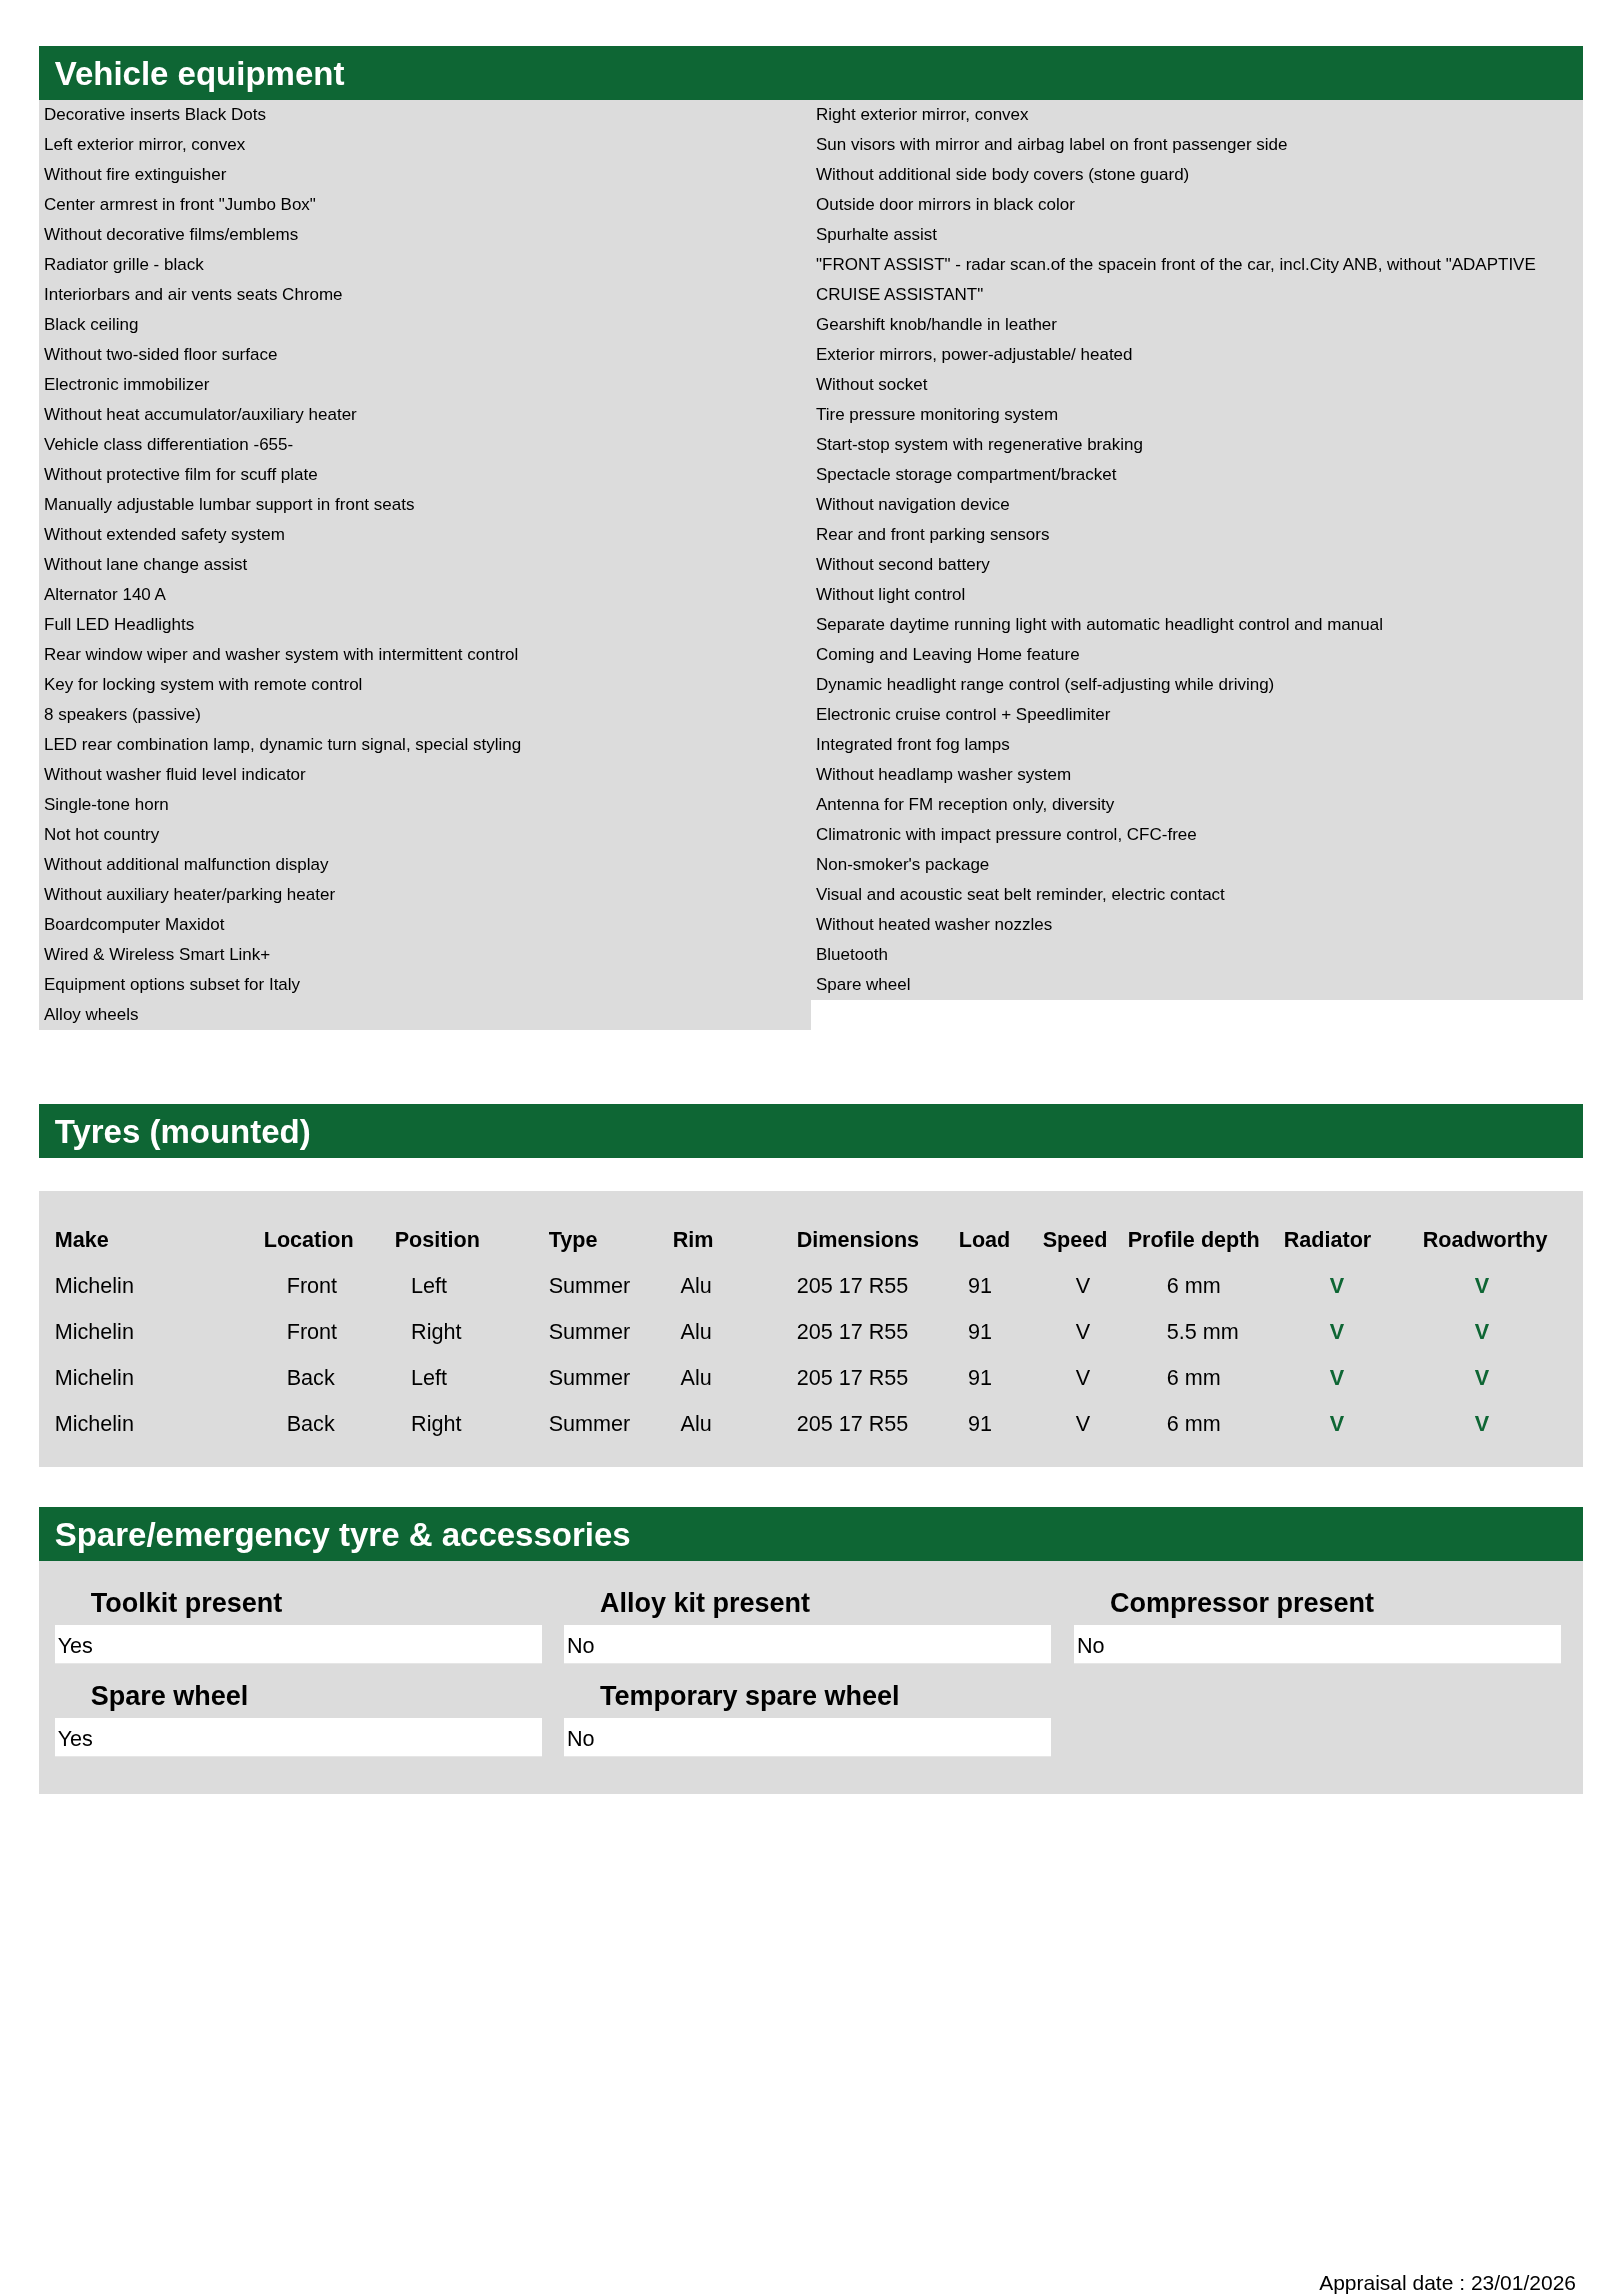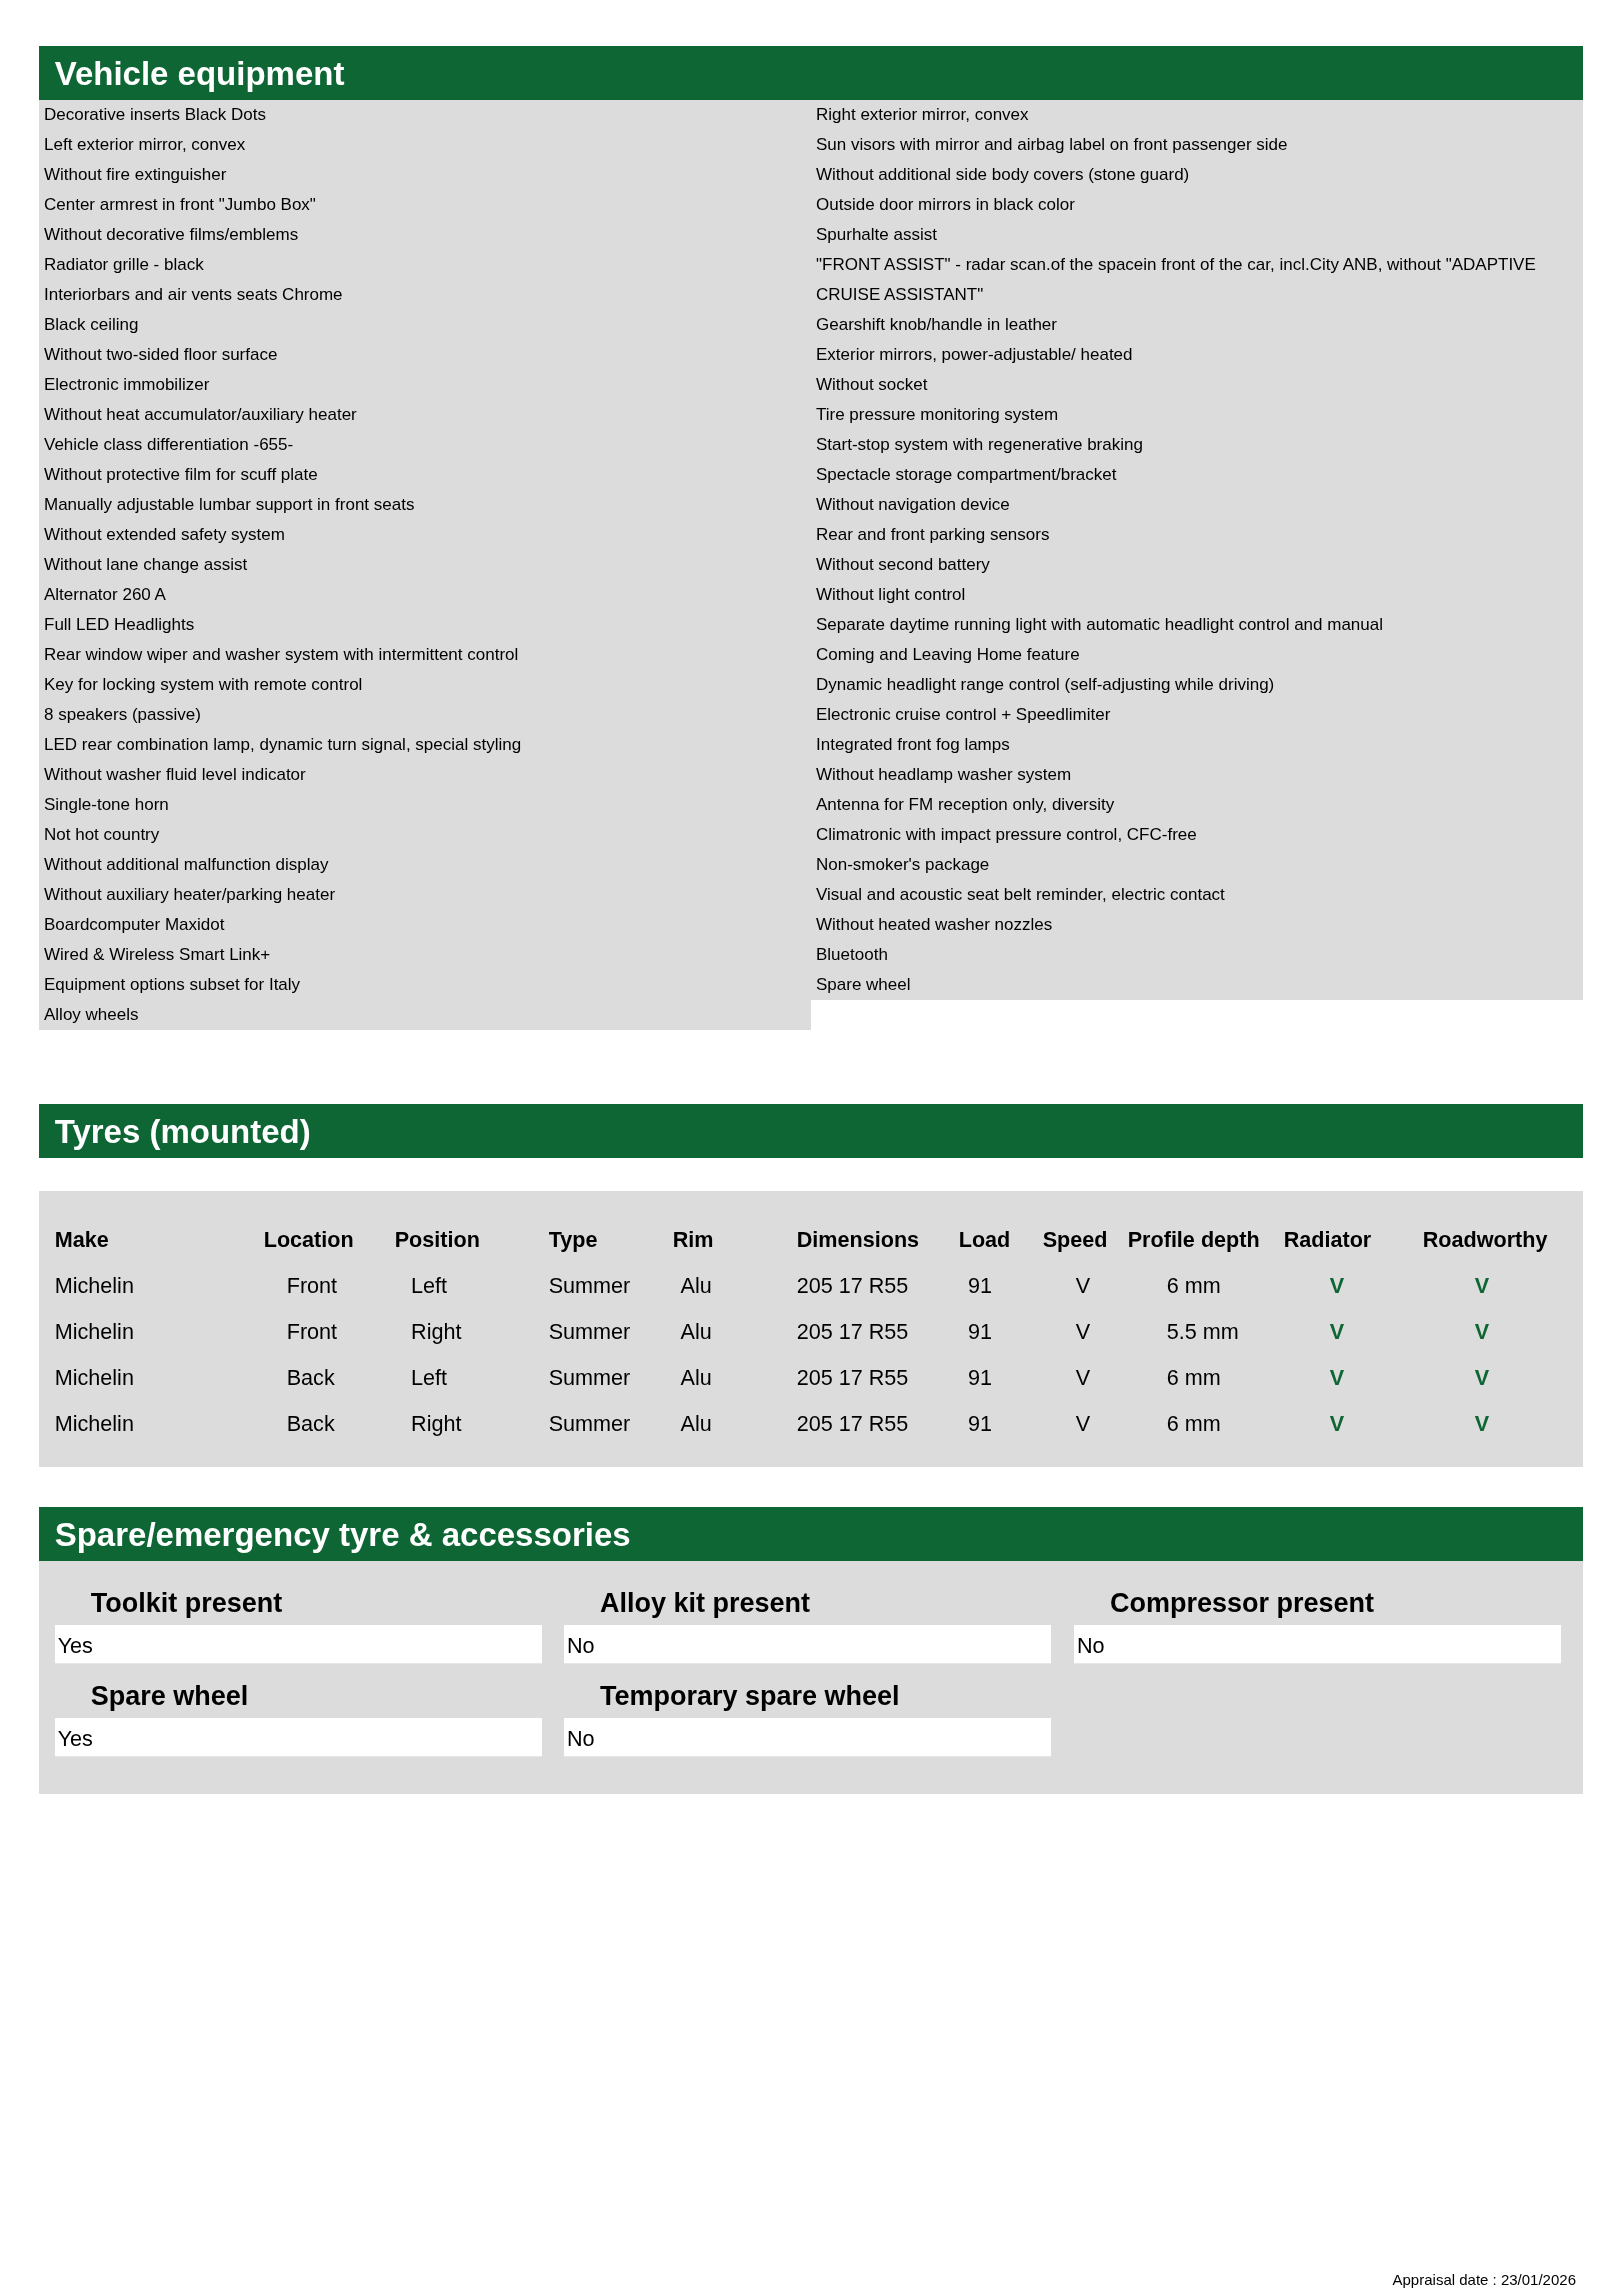--- a/index.html
+++ b/index.html
@@ -37,21 +37,21 @@
     #spare { top: 1507px; }
     .spare-body { background: #dcdcdc; height: 233px; position: relative; }
     .field { position: absolute; width: 487px; }
     .field-label { font-size: 27px; font-weight: bold; height: 33px; line-height: 33px; margin-left: 36px; }
     .field-value {
       background: #fff; height: 39px; line-height: 41px; font-size: 21.6px;
       padding-left: 3px; margin-top: 5.2px; box-sizing: border-box;
       border-bottom: 1.3px solid #e6e6e6;
     }
     .footer {
-      position: absolute; right: 47px; top: 2271px; font-size: 15px;
+      position: absolute; right: 47px; top: 2271px; font-size: 21px;
     }
   </style>
 </head>
 <body>
 
 <div class="section" id="equip">
   <div class="sec-header">Vehicle equipment</div>
   <div class="equip-body">
     <div class="equip-col left">
       <div class="equip-item">Decorative inserts Black Dots</div>
@@ -63,21 +63,21 @@
       <div class="equip-item">Interiorbars and air vents seats Chrome</div>
       <div class="equip-item">Black ceiling</div>
       <div class="equip-item">Without two-sided floor surface</div>
       <div class="equip-item">Electronic immobilizer</div>
       <div class="equip-item">Without heat accumulator/auxiliary heater</div>
       <div class="equip-item">Vehicle class differentiation -655-</div>
       <div class="equip-item">Without protective film for scuff plate</div>
       <div class="equip-item">Manually adjustable lumbar support in front seats</div>
       <div class="equip-item">Without extended safety system</div>
       <div class="equip-item">Without lane change assist</div>
-      <div class="equip-item">Alternator 260 A</div>
+      <div class="equip-item">Alternator 140 A</div>
       <div class="equip-item">Full LED Headlights</div>
       <div class="equip-item">Rear window wiper and washer system with intermittent control</div>
       <div class="equip-item">Key for locking system with remote control</div>
       <div class="equip-item">8 speakers (passive)</div>
       <div class="equip-item">LED rear combination lamp, dynamic turn signal, special styling</div>
       <div class="equip-item">Without washer fluid level indicator</div>
       <div class="equip-item">Single-tone horn</div>
       <div class="equip-item">Not hot country</div>
       <div class="equip-item">Without additional malfunction display</div>
       <div class="equip-item">Without auxiliary heater/parking heater</div>

